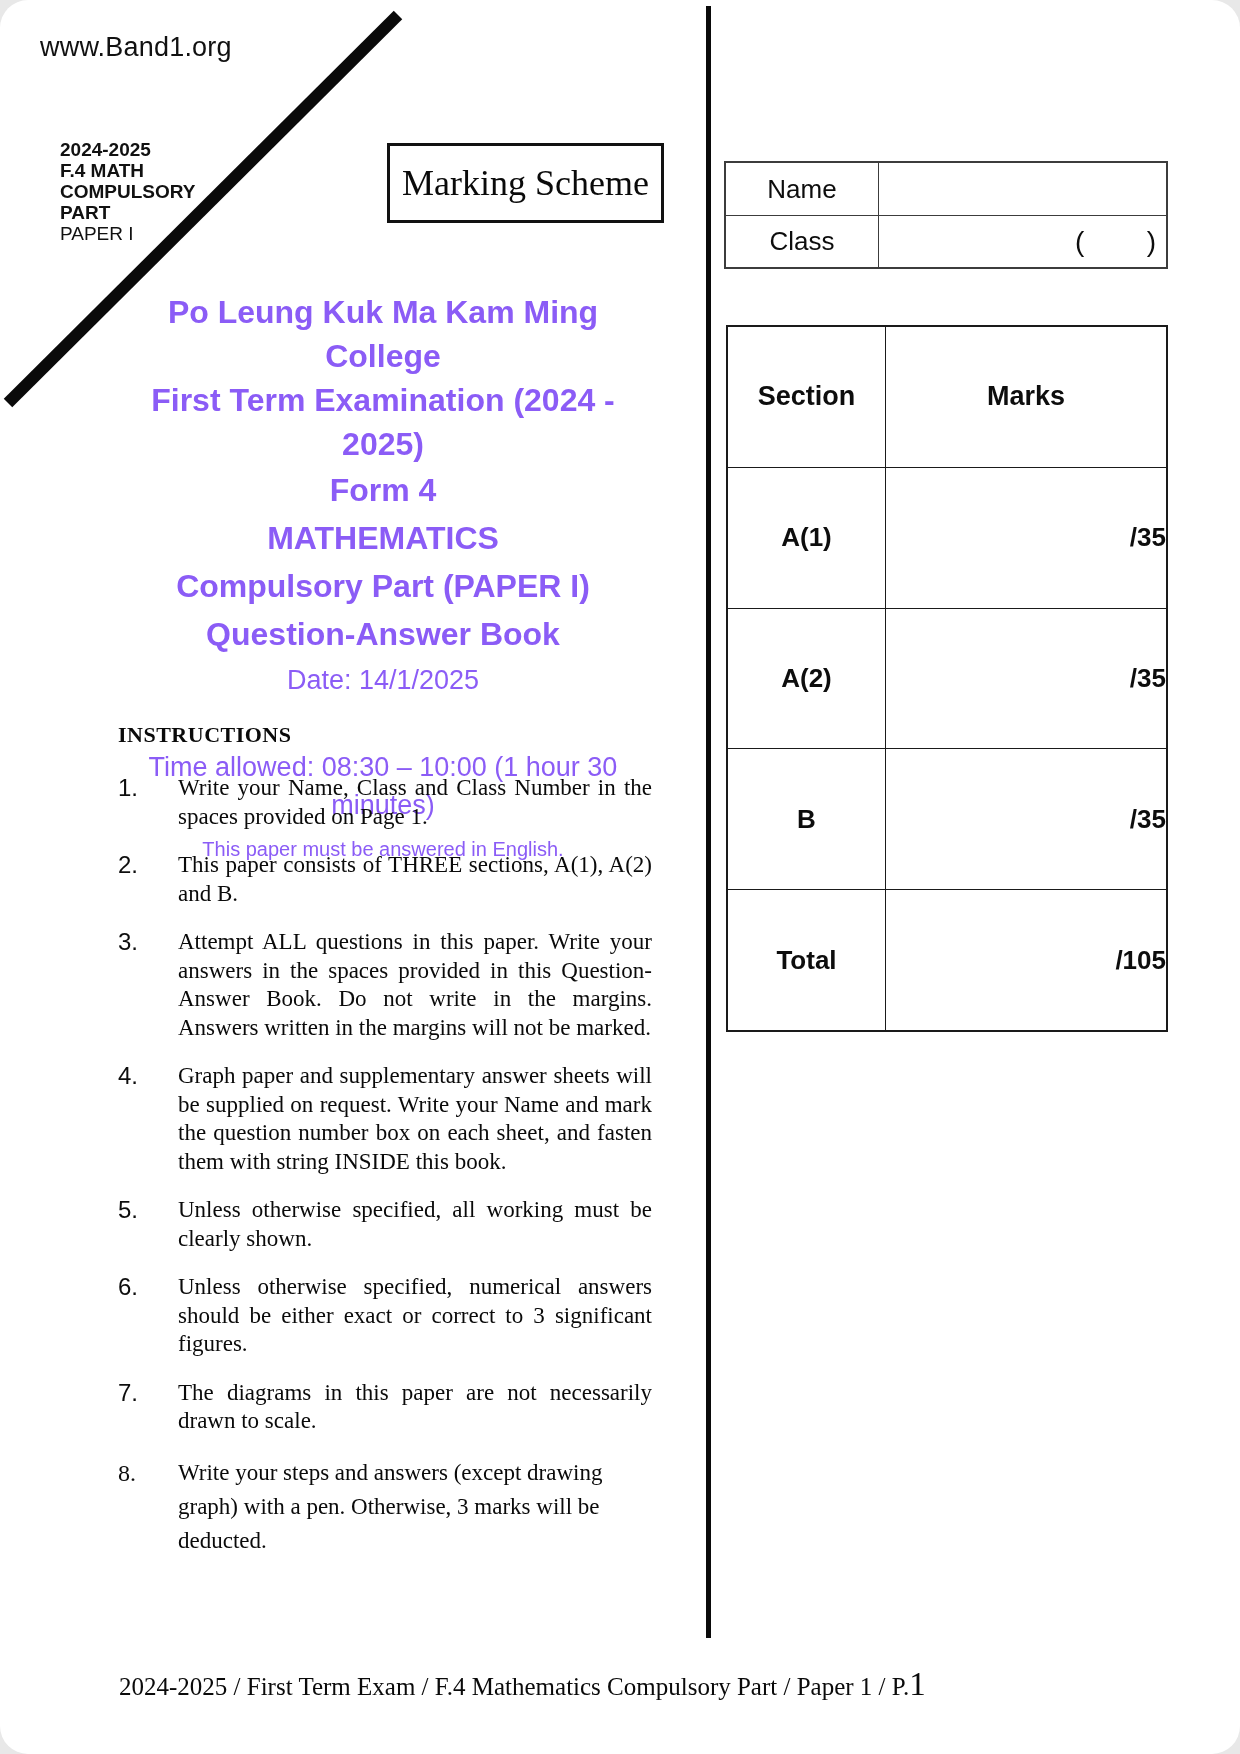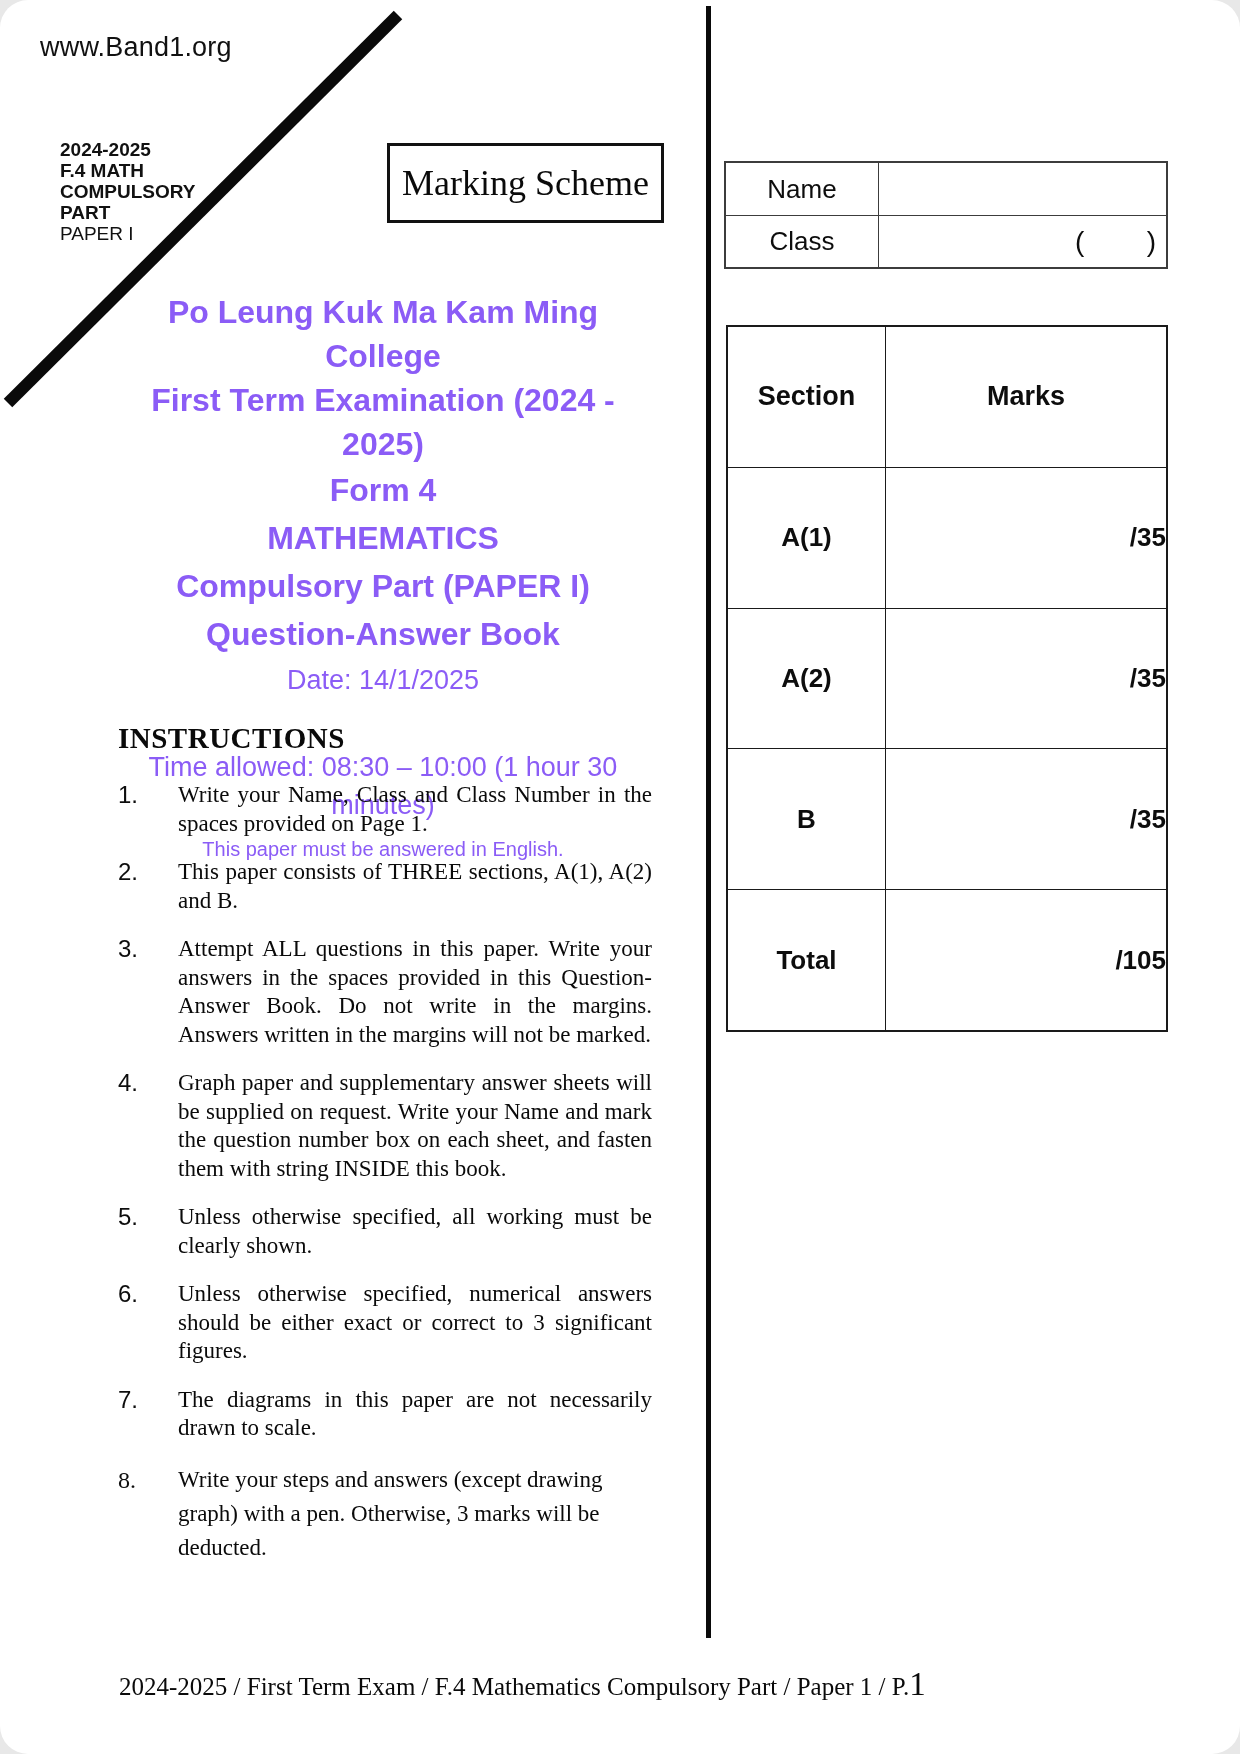--- a/index.html
+++ b/index.html
@@ -66,21 +66,21 @@
   .title-block .b { font-weight: bold; font-size: 32px; }
   .t-school, .t-exam { line-height: 44px; }
   .t-form, .t-subject, .t-paper, .t-book { line-height: 48px; }
   .t-date { font-size: 27px; line-height: 40px; margin-top: 2px; }
   .t-time { font-size: 27px; line-height: 38px; margin-top: 48px; }
   .t-note { font-size: 20px; line-height: 38px; margin-top: 6px; }
 
   
   .instructions { position: absolute; left: 118px; top: 722px; width: 534px; }
   .instructions h2 {
-    font-family: "Liberation Serif", serif; font-size: 29px; font-weight: bold;
+    font-family: "Liberation Serif", serif; font-size: 22px; font-weight: bold;
     letter-spacing: 0.5px; margin-bottom: 26px; color: #0a0a0a;
   }
   .ins-item { display: flex; margin-bottom: 20px; }
   .ins-num {
     width: 60px; flex: 0 0 60px;
     font-size: 24px; line-height: 28.5px; font-family: "Liberation Sans", sans-serif;
   }
   .ins-num.serif { font-family: "Liberation Serif", serif; }
   .ins-text {
     flex: 1; font-family: "Liberation Serif", serif;

